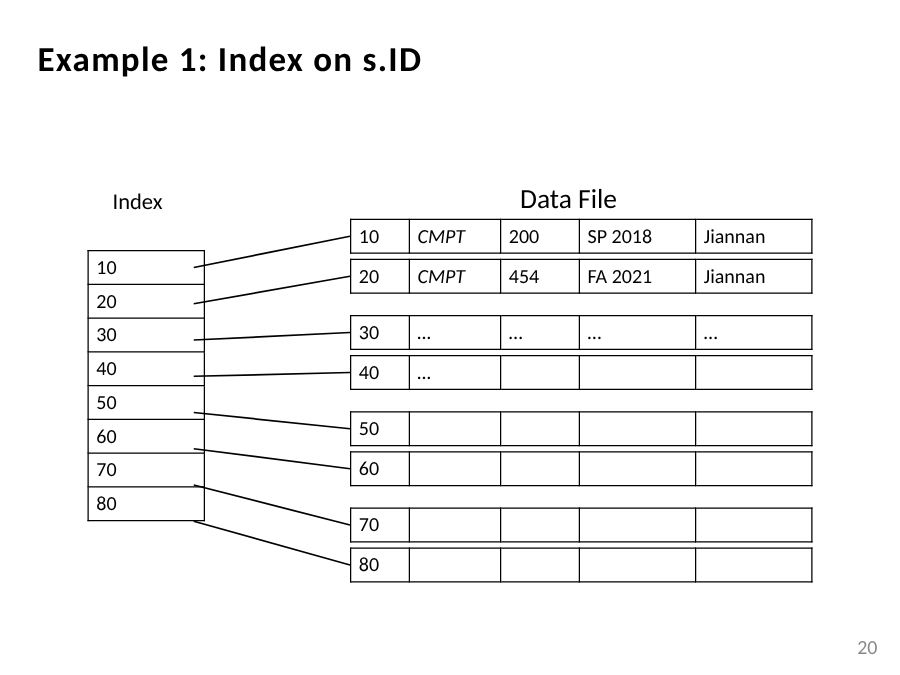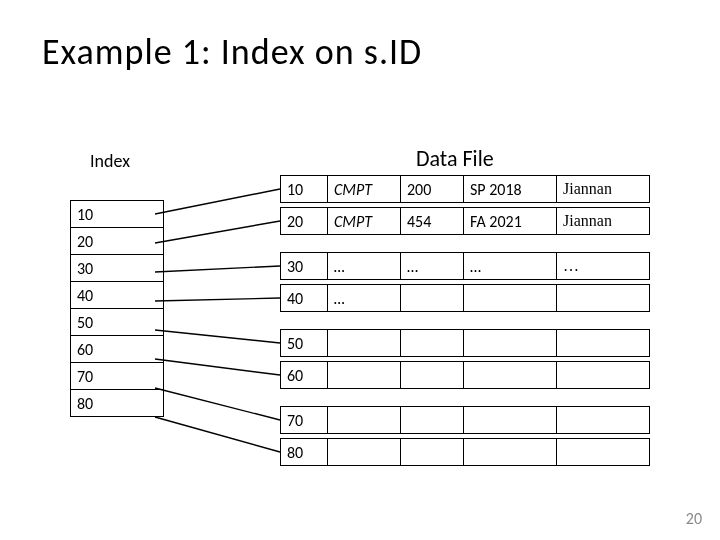--- a/index.html
+++ b/index.html
@@ -7,24 +7,24 @@
     padding: 0;
     width: 720px;
     height: 540px;
     background: #fff;
     font-family: "Calibri", "Arial", sans-serif;
     color: #000;
     position: relative;
   }
   .title {
     position: absolute;
-    left: 42px;
+    left: 30px;
     top: 30px;
-    font-size: 36px;
-    font-weight: 400;
+    font-size: 28px;
+    font-weight: 700;
     letter-spacing: 1px;
   }
   .index-label {
     position: absolute;
     left: 90px;
     top: 150px;
     font-size: 18px;
   }
   .data-label {
     position: absolute;
@@ -55,21 +55,21 @@
     border: 1.5px solid #000;
     height: 26px;
     font-size: 16px;
     padding: 0 6px;
     text-align: left;
   }
   .c0 { width: 34px; }
   .c1 { width: 60px; font-style: italic; }
   .c2 { width: 50px; }
   .c3 { width: 80px; }
-  .c4 { width: 80px; font-family: Liberation Serif, serif; }
+  .c4 { width: 80px; }
   
   #d1 { left: 280px; top: 175px; }
   #d2 { left: 280px; top: 207px; }
   #d3 { left: 280px; top: 252px; }
   #d4 { left: 280px; top: 284px; }
   #d5 { left: 280px; top: 329px; }
   #d6 { left: 280px; top: 361px; }
   #d7 { left: 280px; top: 406px; }
   #d8 { left: 280px; top: 438px; }
 

